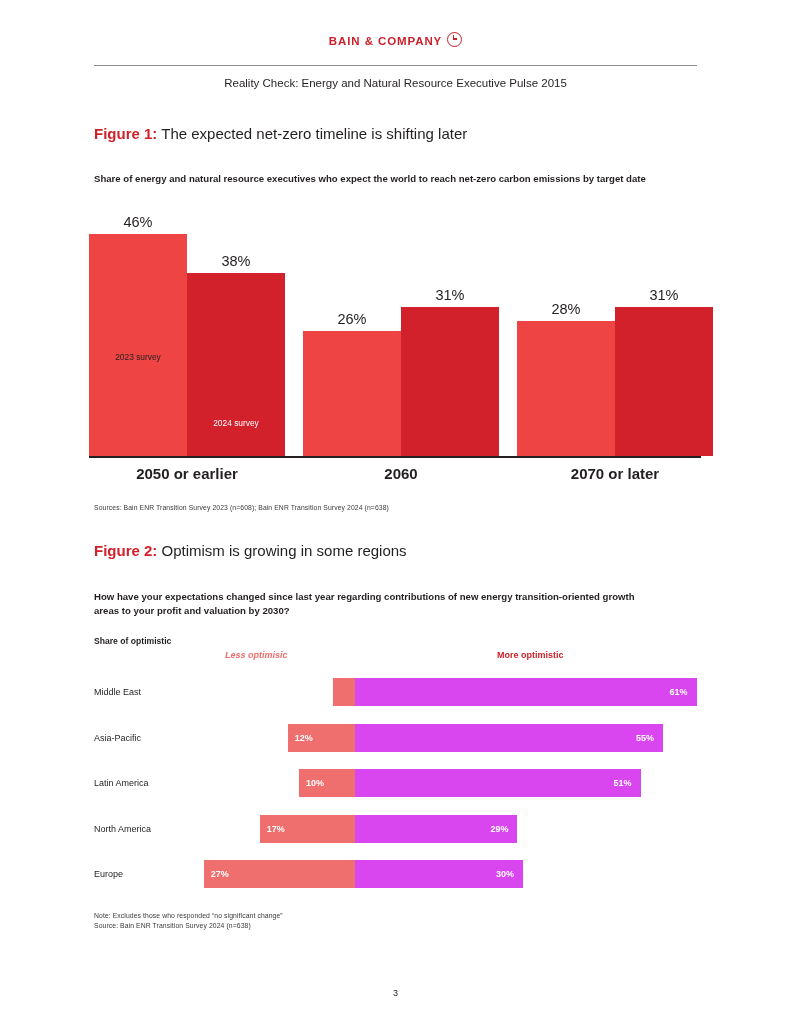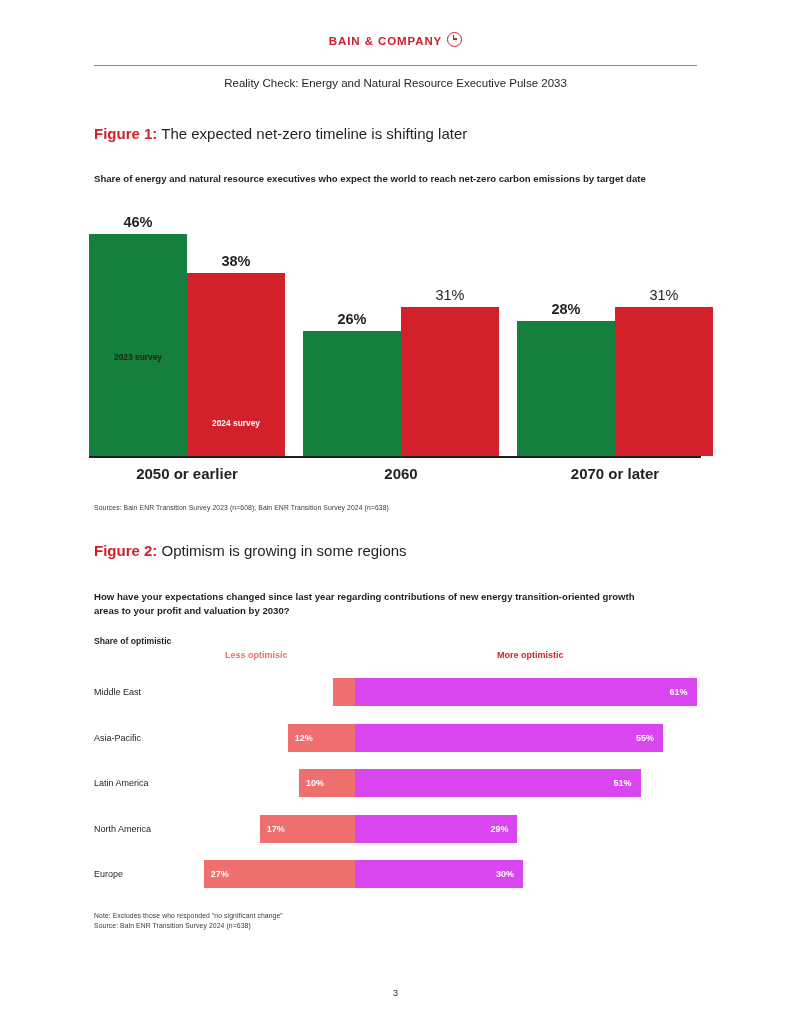--- a/index.html
+++ b/index.html
@@ -141,21 +141,21 @@
   #fig1 .axis {
     position: absolute;
     left: 0; top: 241px;
     width: 612px; height: 2px;
     background: #231f20;
   }
   .col {
     position: absolute;
     bottom: 0;
   }
-  .col.s2023 { background: #15803d; font-weight: bold; }
+  .col.s2023 { background: #ef4444; }
   .col.s2024 { background: #d2212b; }
   .col-value {
     position: absolute;
     bottom: 100%;
     left: 0;
     width: 100%;
     text-align: center;
     font-size: 14.5px;
     color: #231f20;
     padding-bottom: 4px;
@@ -185,21 +185,21 @@
     left: 94px; top: 650px;
     width: 607px; height: 255px;
   }
   .axis-head {
     position: absolute;
     top: 0;
     font-size: 9px;
     font-weight: bold;
     white-space: nowrap;
   }
-  #less-head { color: #ef6e6e; left: 131px; }
+  #less-head { color: #ef6e6e; left: 131px; font-style: italic; }
   #more-head { color: #d0212b; left: 403px; }
 
   .row2 {
     position: absolute;
     left: 0;
     width: 607px;
     height: 28px;
   }
   .row2-label {
     position: absolute;
@@ -235,35 +235,35 @@
 </style>
 </head>
 <body>
 
 <div class="page">
 
   <div class="brand">
     <span>BAIN &amp; COMPANY</span><span class="brand-mark"></span>
   </div>
   <div class="rule"></div>
-  <div class="doc-title">Reality Check: Energy and Natural Resource Executive Pulse 2033</div>
+  <div class="doc-title">Reality Check: Energy and Natural Resource Executive Pulse 2015</div>
 
   <div class="fig-head" id="fig1-head">
     <span class="fig-num">Figure 1:</span>
     <span>The expected net-zero timeline is shifting later</span>
   </div>
   <div class="fig-subtitle" id="fig1-sub">Share of energy and natural resource executives who expect the world to reach net-zero carbon emissions by target date</div>
 
   <div id="fig1">
     <div class="plot" id="fig1-plot">
         <div class="col s2023" style="left: 0px; width: 98px; height: 221.72px;">
           <div class="col-value">46%</div>
           <div class="col-series-label">2023 survey</div>
         </div>
-        <div class="col s2024" style="left: 98px; width: 98px; height: 183.16px; font-weight: bold;">
+        <div class="col s2024" style="left: 98px; width: 98px; height: 183.16px;">
           <div class="col-value">38%</div>
           <div class="col-series-label">2024 survey</div>
         </div>
         <div class="col s2023" style="left: 214px; width: 98px; height: 125.32px;">
           <div class="col-value">26%</div>
         </div>
         <div class="col s2024" style="left: 312px; width: 98px; height: 149.42px;">
           <div class="col-value">31%</div>
         </div>
         <div class="col s2023" style="left: 428px; width: 98px; height: 134.96px;">

